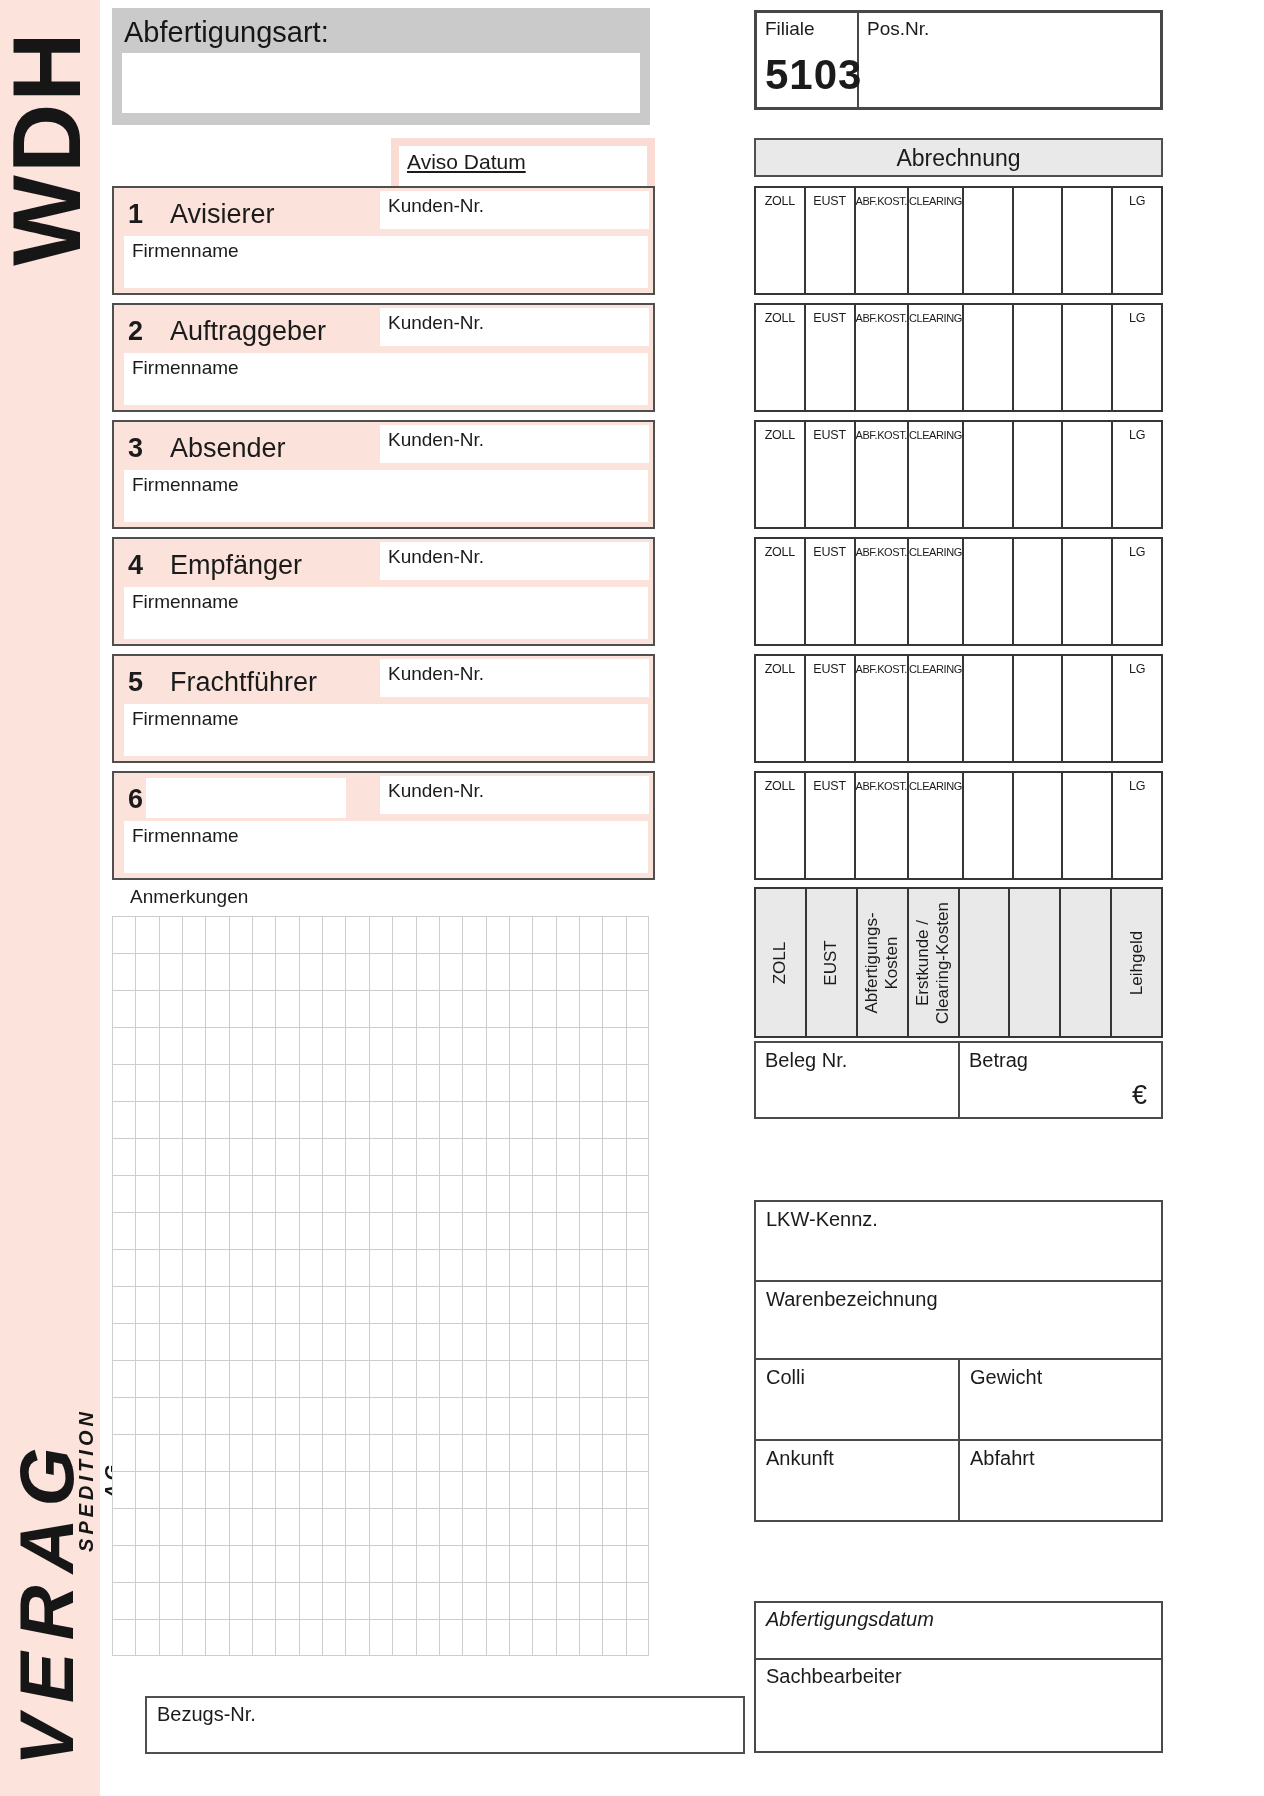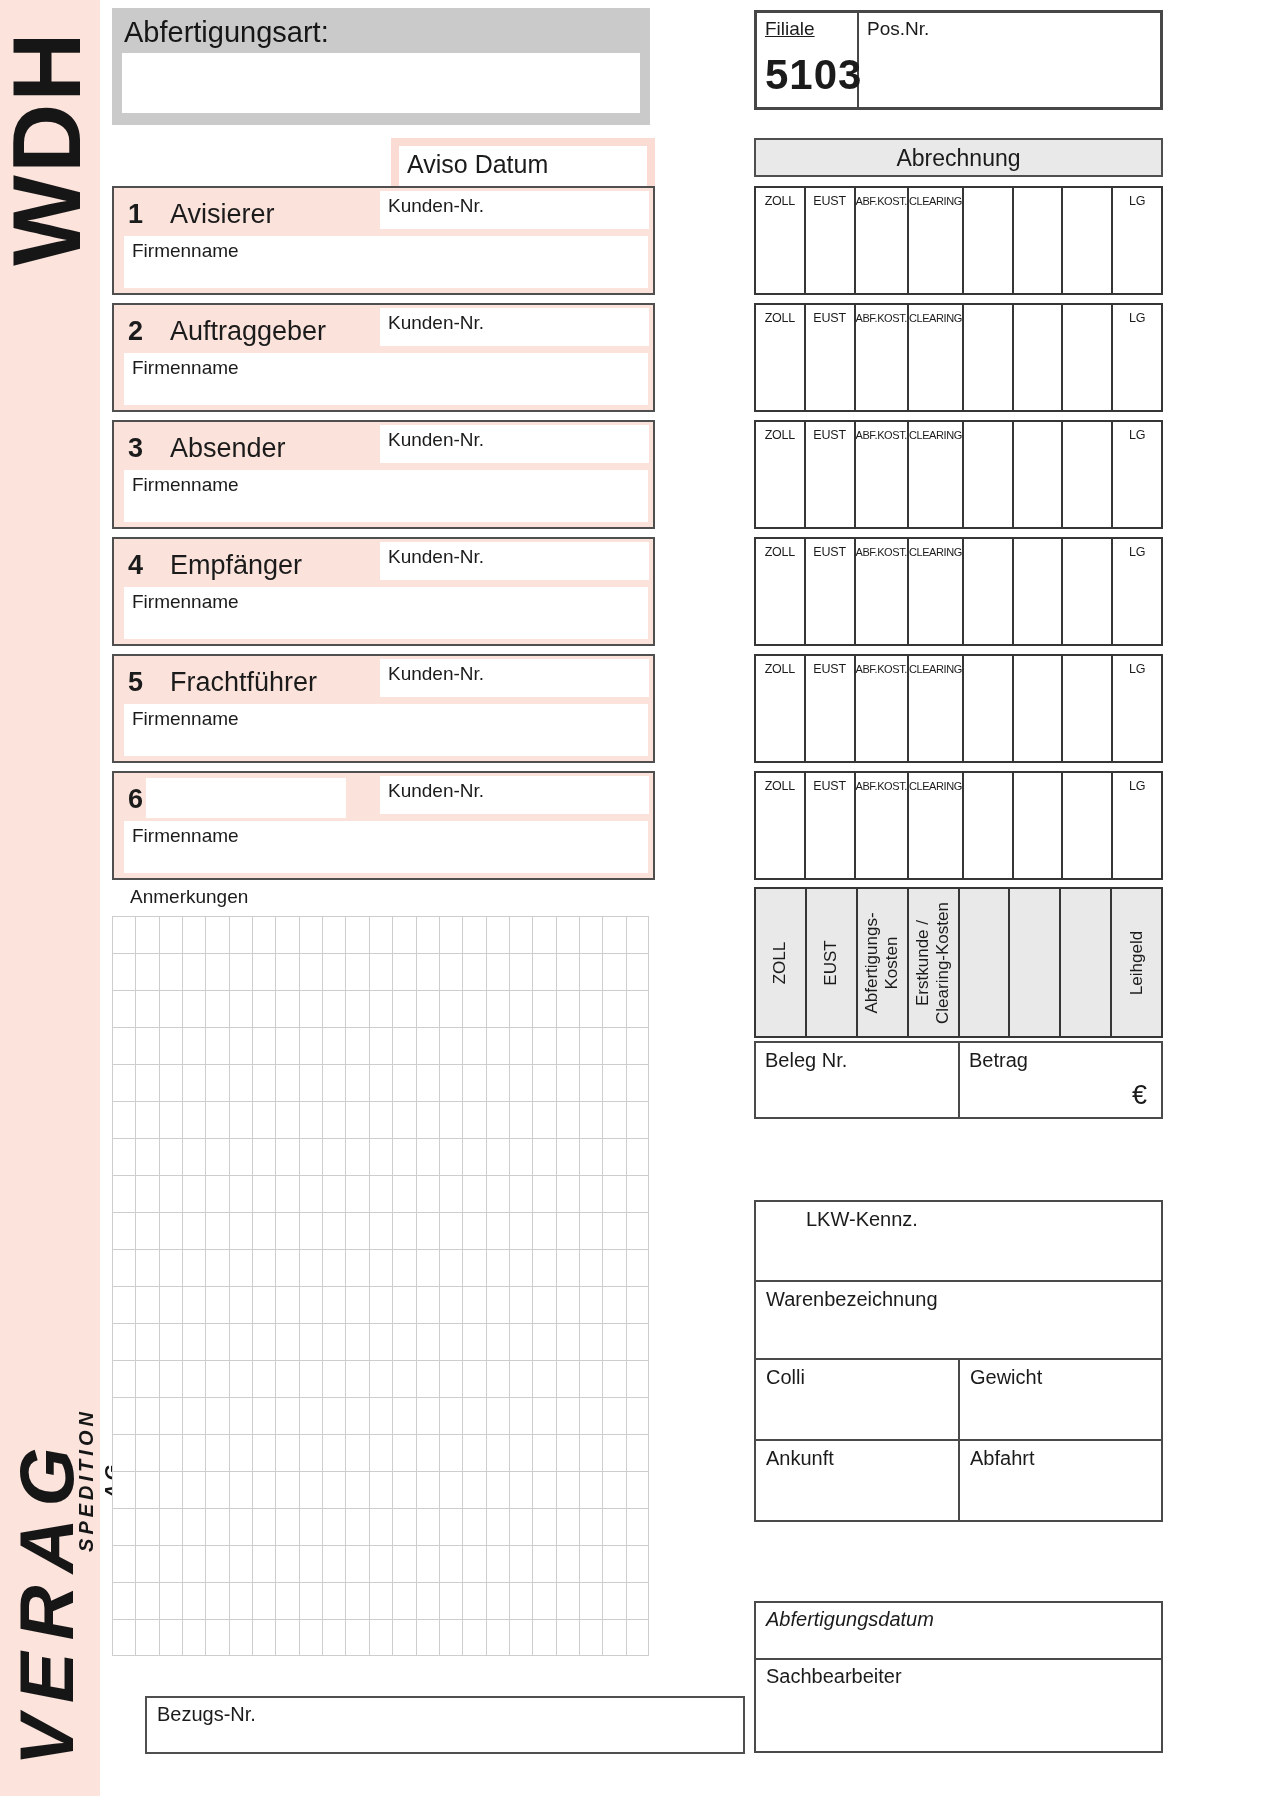--- a/index.html
+++ b/index.html
@@ -26,21 +26,21 @@
 
   
   .filiale{left:754px;top:10px;width:409px;height:100px;border:3px solid #474747;background:#fff;}
   .filiale .divider{position:absolute;left:100px;top:0;width:2px;height:100%;background:#474747;}
   .flab{position:absolute;font-size:19px;}
   .fval{position:absolute;left:8px;top:38px;font-size:42px;font-weight:bold;letter-spacing:1px;}
 
   
   .aviso{left:391px;top:138px;width:264px;height:48px;background:var(--pinkframe);}
   .aviso .inner{position:absolute;left:8px;top:8px;right:8px;bottom:0;background:#fff;}
-  .aviso .alabel{position:absolute;left:8px;top:4px;font-size:25px;}
+  .aviso .alabel{position:absolute;left:8px;top:4px;font-size:21px;text-decoration:underline;}
 
   
   .sec{position:absolute;left:112px;width:543px;height:109px;border:2.5px solid #4f4f4f;
        background:var(--pinkfill);box-sizing:border-box;}
   .sec .num{position:absolute;left:14px;top:11px;font-size:27px;font-weight:bold;}
   .sec .name{position:absolute;left:56px;top:11px;font-size:27px;}
   .sec .kunden{position:absolute;left:266px;top:3px;width:269px;height:38px;background:#fff;}
   .sec .firma{position:absolute;left:10px;top:48px;width:524px;height:52px;background:#fff;}
   .sec .flabel{position:absolute;left:8px;top:4px;font-size:19px;}
   .sec .namebox{display:none;}
@@ -65,21 +65,21 @@
   .belegrow{left:754px;top:1041px;width:409px;height:78px;border:2.5px solid #4a4a4a;background:#fff;display:flex;}
   .beleg-cell{position:relative;box-sizing:border-box;}
   .beleg-cell.c1{width:204px;border-right:2px solid #4a4a4a;}
   .beleg-cell.c2{flex:1;padding-left:33px;}
   .beleg-cell .blabel{position:absolute;left:9px;top:6px;font-size:20px;}
   .euro{position:absolute;right:14px;bottom:6px;font-size:27px;}
 
   
   .lkw{left:754px;top:1200px;width:409px;height:322px;border:2.5px solid #4a4a4a;background:#fff;}
   .lkw .row{position:relative;box-sizing:border-box;border-top:2px solid #4a4a4a;display:flex;}
-  .lkw .row:first-child{border-top:none;margin-left:40px;}
+  .lkw .row:first-child{border-top:none;}
   .lkw .cell{position:relative;flex:1;}
   .lkw .cell.half1{flex:0 0 202px;border-right:2px solid #4a4a4a;}
   .lkw .tlabel{position:absolute;left:10px;top:6px;font-size:20px;}
 
   .abfblk{left:754px;top:1601px;width:409px;height:152px;border:2.5px solid #4a4a4a;background:#fff;}
   .abfblk .row1{position:relative;height:55px;border-bottom:2px solid #4a4a4a;font-style:italic;}
   .abfblk .row2{position:relative;height:92px;}
   .abfblk .tlabel{position:absolute;left:10px;top:5px;font-size:20px;}
 
   
@@ -103,21 +103,21 @@
   <div class="abs verag">VERAG</div>
   <div class="abs sped">SPEDITION AG</div>
 
   <div class="abs grayblk">
     <div class="glabel">Abfertigungsart:</div>
     <div class="ginput"></div>
   </div>
 
   <div class="abs filiale">
     <div class="divider"></div>
-    <div class="flab" style="left:8px;top:5px;text-decoration:underline;">Filiale</div>
+    <div class="flab" style="left:8px;top:5px;">Filiale</div>
     <div class="fval">5103</div>
     <div class="flab" style="left:110px;top:5px;">Pos.Nr.</div>
     <div class="abs" style="left:102px;top:30px;right:2px;bottom:2px;"></div>
   </div>
 
   <div class="abs aviso">
     <div class="inner">
       <div class="alabel">Aviso Datum</div>
     </div>
   </div>

